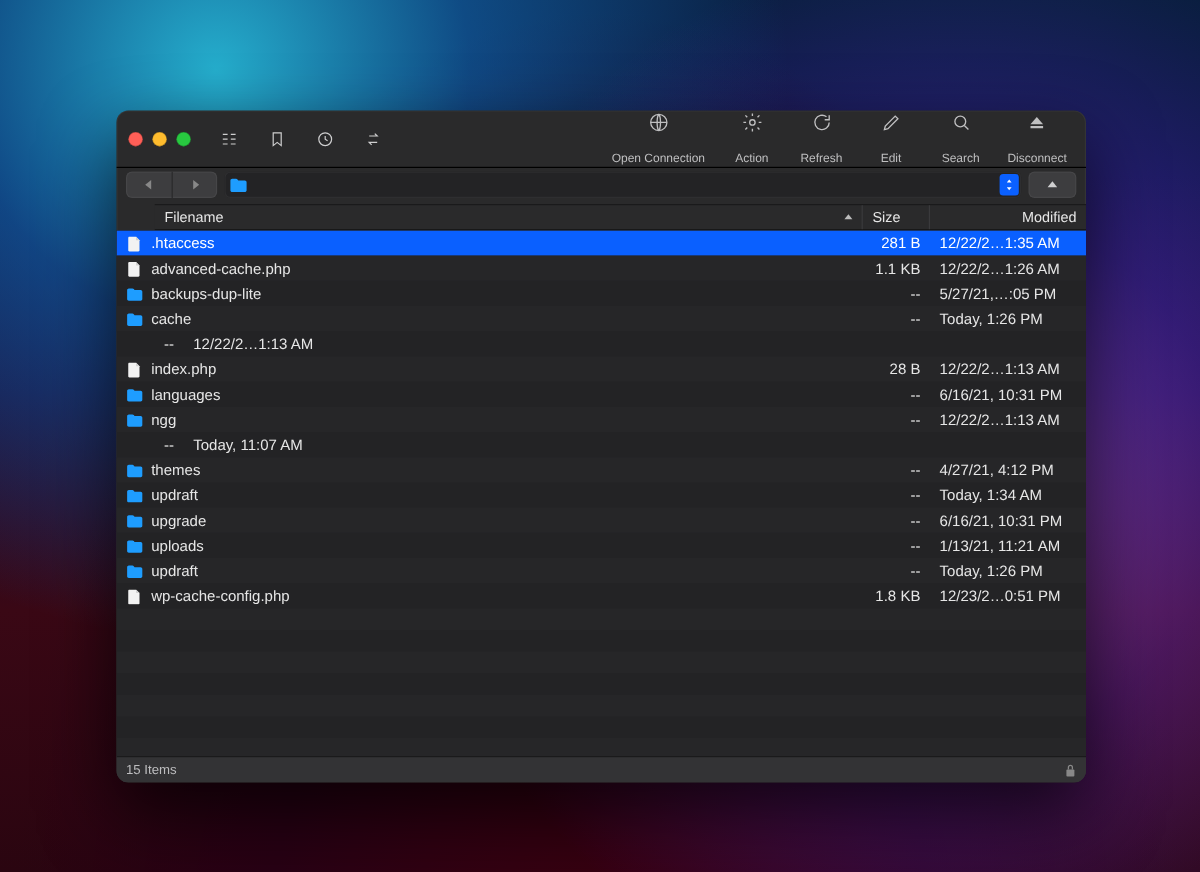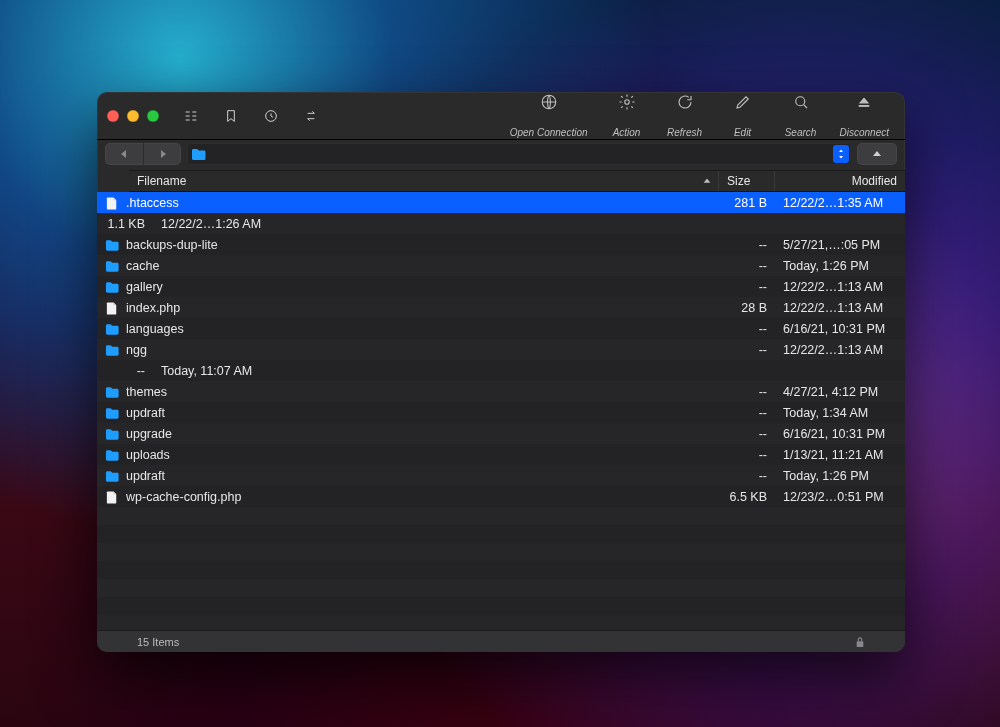--- a/index.html
+++ b/index.html
@@ -49,21 +49,20 @@
   .tb-btn svg { width: 16px; height: 16px; stroke: currentColor; fill: none; stroke-width: 1.5; }
 
   .titlebar-spacer { flex: 1; }
 
   .tb-action {
     display: flex; flex-direction: column; align-items: center; justify-content: center;
     min-width: 50px; padding: 0 6px;
     color: #bfbfc0; font-size: 10px;
     gap: 16px;
     cursor: default;
-    font-style: italic;
   }
   .tb-action svg { width: 18px; height: 18px; stroke: currentColor; fill: none; stroke-width: 1.5; }
   .tb-action span { white-space: nowrap; }
 
   
   .navrow {
     height: 30px;
     display: flex; align-items: center;
     gap: 6px;
     padding: 3px 8px 5px 8px;
@@ -152,21 +151,21 @@
   
   .emptyrow { height: 18px; }
   .emptyrow:nth-child(even) { background: #262628; }
 
   
   .statusbar {
     height: 22px;
     background: #333335;
     border-top: 1px solid #1a1a1b;
     display: flex; align-items: center; justify-content: space-between;
-    padding: 0 40px;
+    padding: 0 8px;
     font-size: 11px; color: #bdbdbf;
   }
   .lock-icon { width: 10px; height: 12px; fill: #888; stroke: none; }
 
   
   .svg-folder { fill: #1e9dff; }
   .svg-file-bg { fill: #f2f2f2; }
   .svg-file-fold { fill: #cfcfcf; }
 </style>
 </head>
@@ -359,20 +358,26 @@
         <div class="cell c-name">
           <svg viewBox="0 0 16 14" class="ficon">
             <use href="#ic-file"></use>
           </svg>
           <span>.htaccess</span>
         </div>
         <div class="cell c-size">281 B</div>
         <div class="cell c-mod">12/22/2…1:35 AM</div>
       </div>
       <div class="row">
+        <div class="cell c-name">
+          <svg viewBox="0 0 16 14" class="ficon">
+            <use href="#ic-file"></use>
+          </svg>
+          <span>advanced-cache.php</span>
+        </div>
         <div class="cell c-size">1.1 KB</div>
         <div class="cell c-mod">12/22/2…1:26 AM</div>
       </div>
       <div class="row">
         <div class="cell c-name">
           <svg viewBox="0 0 16 14" class="ficon">
             <use href="#ic-folder"></use>
           </svg>
           <span>backups-dup-lite</span>
         </div>
@@ -383,26 +388,20 @@
         <div class="cell c-name">
           <svg viewBox="0 0 16 14" class="ficon">
             <use href="#ic-folder"></use>
           </svg>
           <span>cache</span>
         </div>
         <div class="cell c-size">--</div>
         <div class="cell c-mod">Today, 1:26 PM</div>
       </div>
       <div class="row">
-        <div class="cell c-name">
-          <svg viewBox="0 0 16 14" class="ficon">
-            <use href="#ic-folder"></use>
-          </svg>
-          <span>gallery</span>
-        </div>
         <div class="cell c-size">--</div>
         <div class="cell c-mod">12/22/2…1:13 AM</div>
       </div>
       <div class="row">
         <div class="cell c-name">
           <svg viewBox="0 0 16 14" class="ficon">
             <use href="#ic-file"></use>
           </svg>
           <span>index.php</span>
         </div>
@@ -483,21 +482,21 @@
         <div class="cell c-size">--</div>
         <div class="cell c-mod">Today, 1:26 PM</div>
       </div>
       <div class="row">
         <div class="cell c-name">
           <svg viewBox="0 0 16 14" class="ficon">
             <use href="#ic-file"></use>
           </svg>
           <span>wp-cache-config.php</span>
         </div>
-        <div class="cell c-size">6.5 KB</div>
+        <div class="cell c-size">1.8 KB</div>
         <div class="cell c-mod">12/23/2…0:51 PM</div>
       </div>
       <div class="row emptyrow"></div>
       <div class="row emptyrow"></div>
       <div class="row emptyrow"></div>
       <div class="row emptyrow"></div>
       <div class="row emptyrow"></div>
       <div class="row emptyrow"></div>
       <div class="row emptyrow"></div>
       <div class="row emptyrow"></div>

